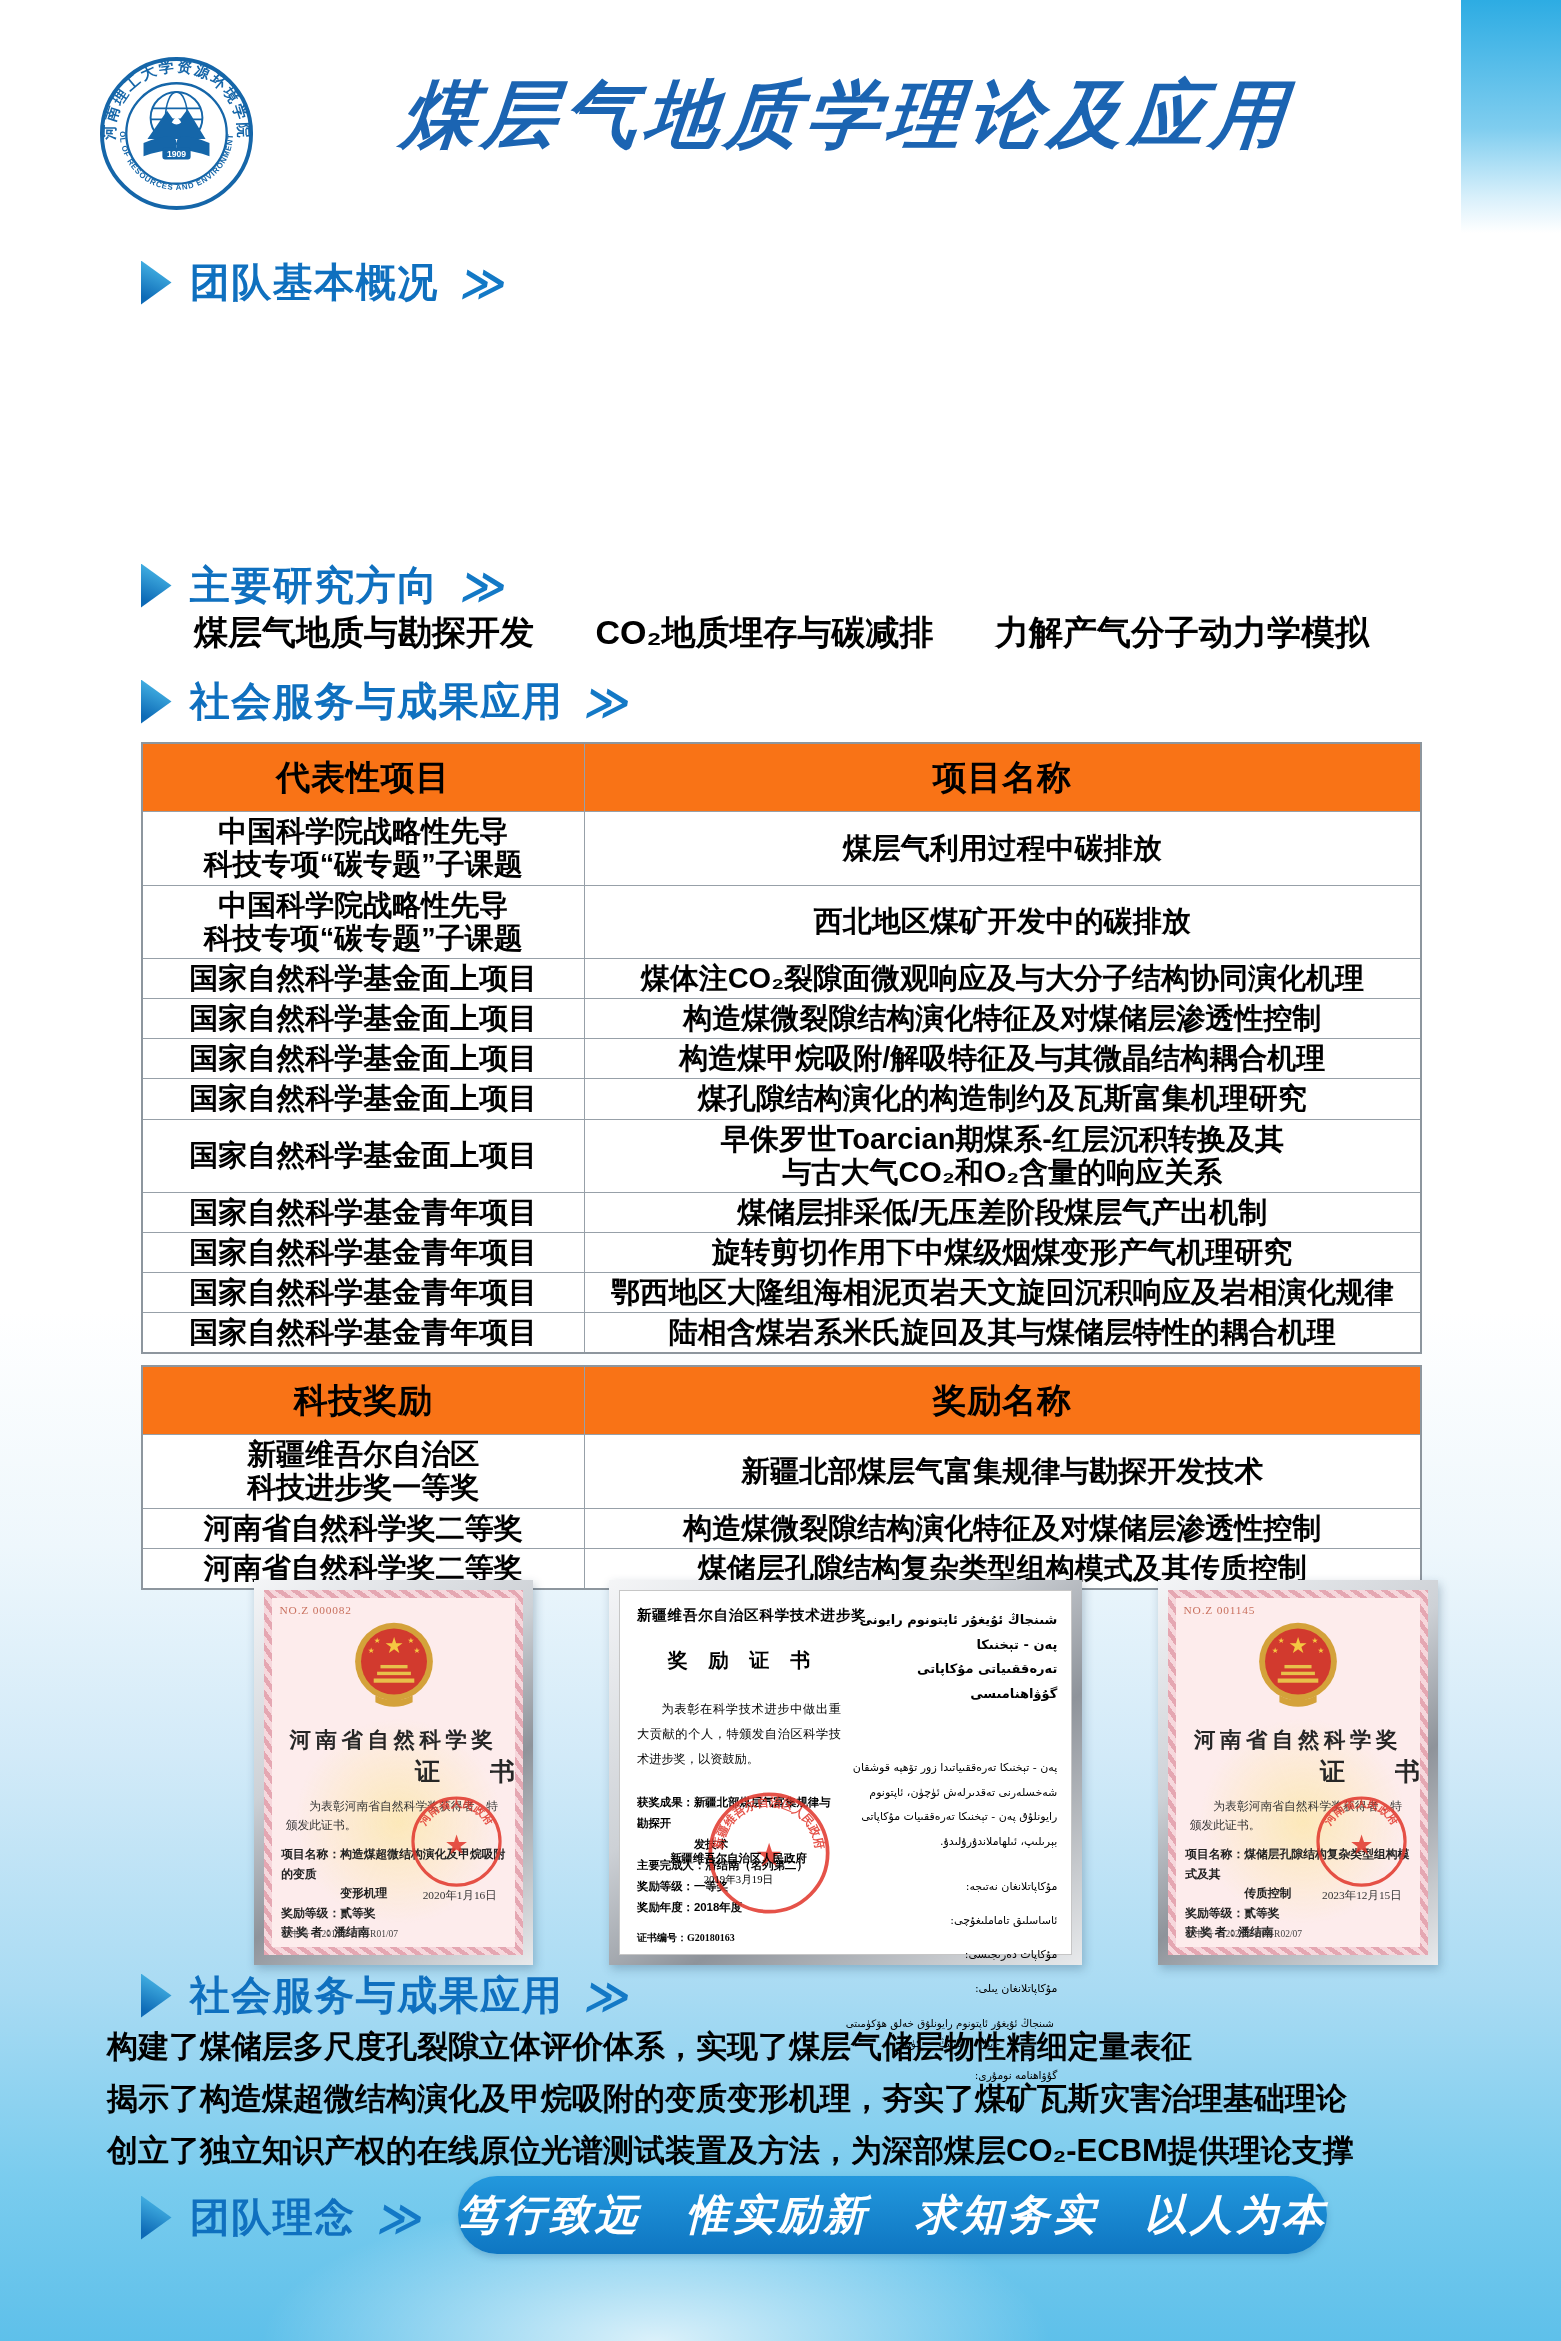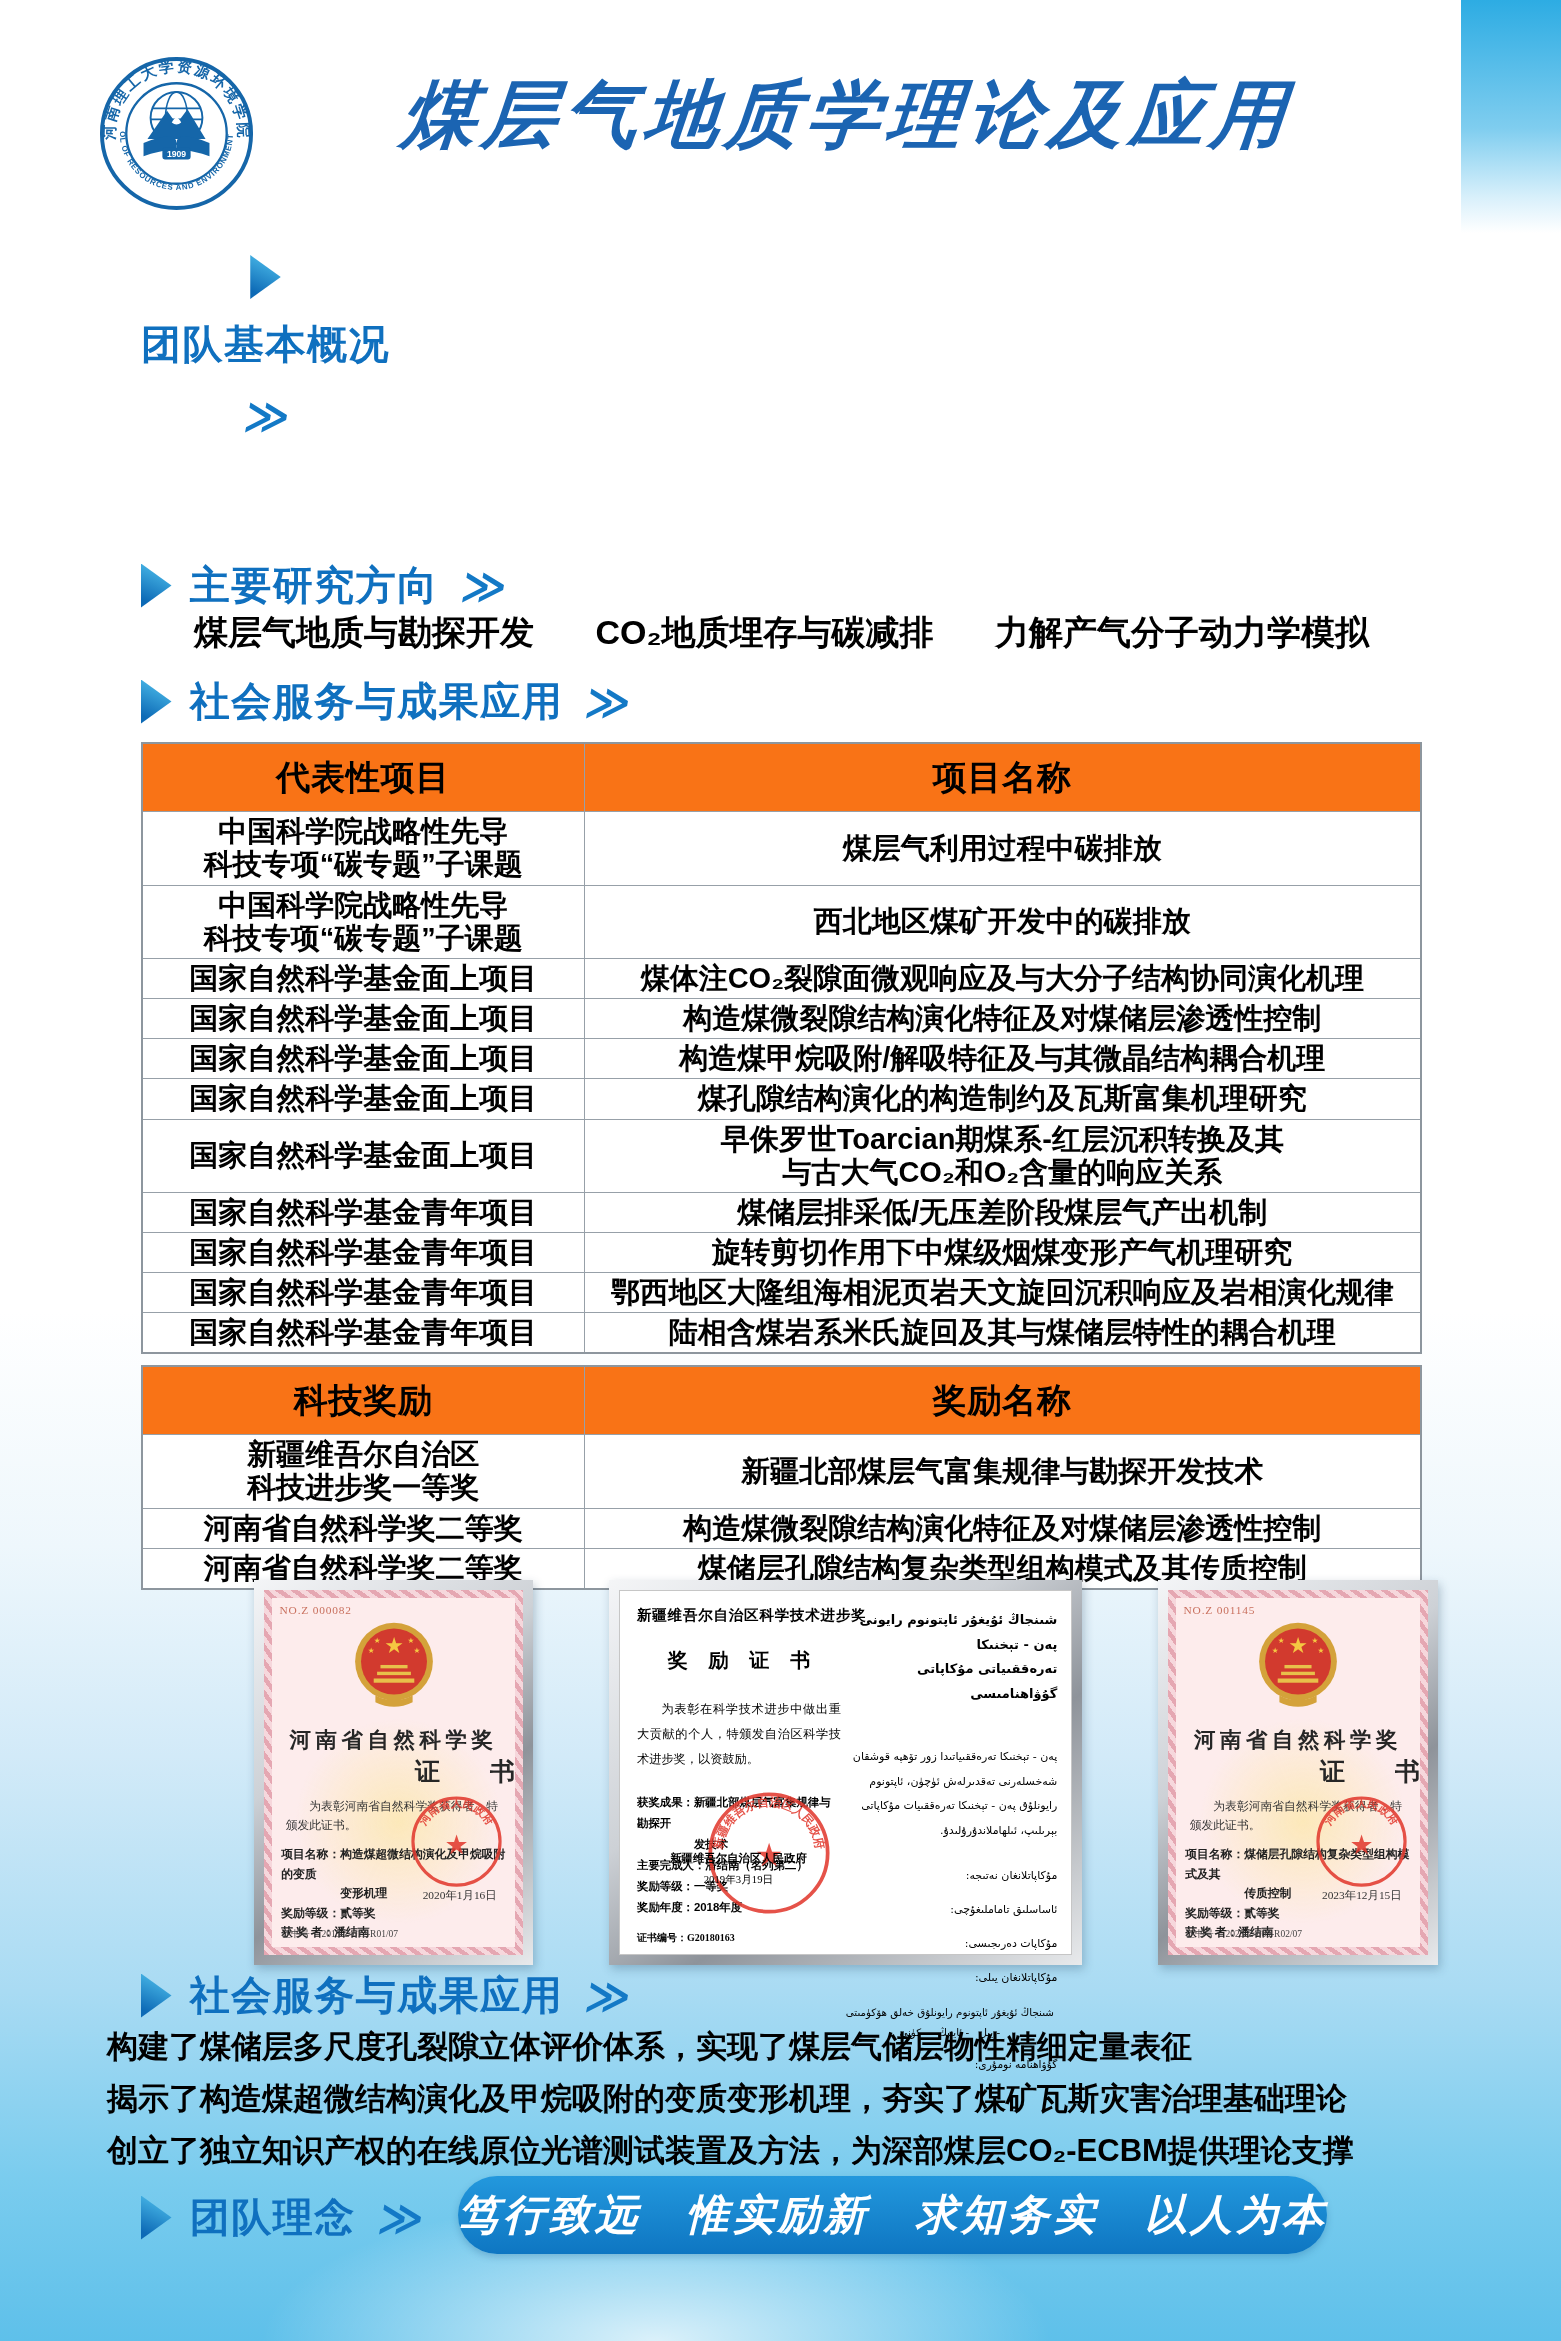--- a/index.html
+++ b/index.html
@@ -97,21 +97,21 @@
   .mc-title{font-size:14.5px;font-weight:bold;text-align:center;letter-spacing:0.8px;white-space:nowrap;}
   .mc-sub{margin-top:21.4px;font-size:20px;font-weight:bold;text-align:center;letter-spacing:7.6px;text-indent:7.6px;}
   .mc-body{margin-top:23px;font-size:12.2px;line-height:2.05;font-family:"Liberation Serif","DejaVu Serif",serif;text-align:justify;text-indent:2em;}
   .mc-fields{margin-top:20px;font-size:11.4px;line-height:1.85;font-weight:bold;}
   .mc-issuer{position:absolute;left:23px;bottom:88px;width:191px;text-align:center;font-size:11.4px;font-weight:bold;z-index:2;}
   .mc-date{position:absolute;left:23px;bottom:67px;width:191px;text-align:center;font-size:10.7px;z-index:2;}
   .mc-certno{position:absolute;left:17px;bottom:9.2px;font-size:10px;font-weight:bold;}
   .seal-big{left:85px;bottom:37px;width:128px;height:128px;}
   .mc-right{position:absolute;right:13.7px;top:17px;width:215px;direction:rtl;text-align:right;font-family:"DejaVu Sans",sans-serif;}
   .uy-title{font-size:13px;font-weight:bold;line-height:1.9;}
-  .uy-body{margin-top:38px;font-size:11px;line-height:2.25;}
+  .uy-body{margin-top:49px;font-size:11px;line-height:2.25;}
   .uy-labels{margin-top:23px;font-size:11px;line-height:1.55;}
   .uy-gov{margin-top:17px;font-size:10.3px;line-height:1.9;text-align:center;}
   .uy-certno{margin-top:15.3px;font-size:10.7px;}
   
   .service-lines{position:absolute;left:107px;top:2025px;width:1380px;}
   .service-line{font-size:31px;font-weight:bold;line-height:43px;margin-bottom:9.2px;white-space:nowrap;}
   
   .slogan-box{
     position:absolute;left:458px;top:2176px;width:869px;height:78px;
     border-radius:41px;
@@ -156,21 +156,21 @@
     <g>
       <path d="M58,112 Q100,95 100,112 L100,131 Q100,114 58,129 Z" fill="#1566a9"></path>
       <path d="M142,112 Q100,95 100,112 L100,131 Q100,114 142,129 Z" fill="#1566a9"></path>
     </g>
     <rect x="82" y="118" width="36" height="15" rx="3" fill="#1566a9"></rect>
     <text x="100" y="130" font-size="11" fill="#ffffff" text-anchor="middle" font-weight="bold">1909</text>
   </svg>
 
   <div class="main-title">煤层气地质学理论及应用</div>
 
-  <div class="sec-head" style="left:141px;top:255px;flex-direction:column;">
+  <div class="sec-head" style="left:141px;top:255px;">
     <span class="tri"></span>
     <span class="sec-title">团队基本概况</span>
     <span class="chev">≫</span>
   </div>
 
   <div class="sec-head" style="left:141px;top:558px;">
     <span class="tri"></span>
     <span class="sec-title">主要研究方向</span>
     <span class="chev">≫</span>
   </div>

